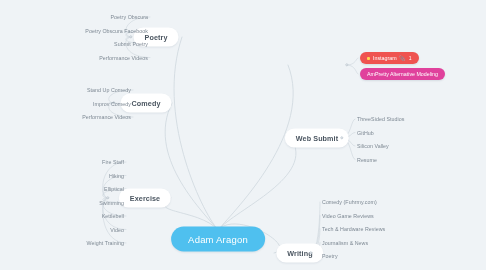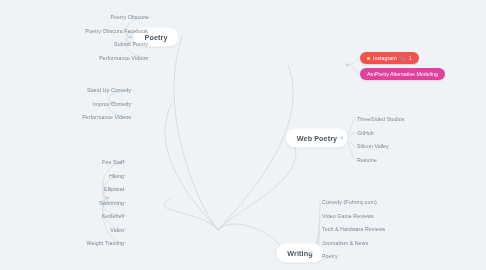--- a/index.html
+++ b/index.html
@@ -116,49 +116,52 @@
       <path d="M 342 138 C 351 138, 351 132.5, 355 132.5" fill="none" stroke="#ccd5dc" stroke-width="0.6" stroke-linecap="round"></path>
       <path d="M 342 138 C 351 138, 351 146, 355 146" fill="none" stroke="#ccd5dc" stroke-width="0.6" stroke-linecap="round"></path>
       <path d="M 342 138 C 351 138, 351 159.5, 355 159.5" fill="none" stroke="#ccd5dc" stroke-width="0.6" stroke-linecap="round"></path>
       <path d="M 218 230 C 236 209, 300 247.68, 274 253" fill="none" stroke="#ccd5dc" stroke-width="0.75" stroke-linecap="round"></path>
       <path d="M 311 253 C 320 253, 320 202, 320 202" fill="none" stroke="#ccd5dc" stroke-width="0.6" stroke-linecap="round"></path>
       <path d="M 311 253 C 320 253, 320 215.5, 320 215.5" fill="none" stroke="#ccd5dc" stroke-width="0.6" stroke-linecap="round"></path>
       <path d="M 311 253 C 320 253, 320 229, 320 229" fill="none" stroke="#ccd5dc" stroke-width="0.6" stroke-linecap="round"></path>
       <path d="M 311 253 C 320 253, 320 242.5, 320 242.5" fill="none" stroke="#ccd5dc" stroke-width="0.6" stroke-linecap="round"></path>
       <path d="M 311 253 C 320 253, 320 256, 320 256" fill="none" stroke="#ccd5dc" stroke-width="0.6" stroke-linecap="round"></path>
     </svg>
+<div class="node root" style="left: 218px; top: 239px;">Adam Aragon</div>
     <div class="node branch" style="left: 156px; top: 37px;">Poetry</div>
     <div class="knob" style="left: 131px; top: 37px;"></div>
     <div class="node leaf" style="top: 17px; left: 148px; transform: translate(-100%, -50%);">Poetry Obscura</div>
     <div class="node leaf" style="top: 30.5px; left: 148px; transform: translate(-100%, -50%);">Poetry Obscura Facebook</div>
     <div class="node leaf" style="top: 44px; left: 148px; transform: translate(-100%, -50%);">Submit Poetry</div>
     <div class="node leaf" style="top: 57.5px; left: 148px; transform: translate(-100%, -50%);">Performance Videos</div>
+    <div class="node branch" style="left: 146px; top: 103px;">Comedy</div>
     <div class="knob" style="left: 114px; top: 103px;"></div>
     <div class="node leaf" style="top: 90px; left: 131px; transform: translate(-100%, -50%);">Stand Up Comedy</div>
     <div class="node leaf" style="top: 103.5px; left: 131px; transform: translate(-100%, -50%);">Improv Comedy</div>
     <div class="node leaf" style="top: 117px; left: 131px; transform: translate(-100%, -50%);">Performance Videos</div>
+    <div class="node branch" style="left: 145px; top: 198px;">Exercise</div>
     <div class="knob" style="left: 108px; top: 198px;"></div>
     <div class="node leaf" style="top: 162px; left: 124px; transform: translate(-100%, -50%);">Fire Staff</div>
     <div class="node leaf" style="top: 175.5px; left: 124px; transform: translate(-100%, -50%);">Hiking</div>
     <div class="node leaf" style="top: 189px; left: 124px; transform: translate(-100%, -50%);">Elliptical</div>
     <div class="node leaf" style="top: 202.5px; left: 124px; transform: translate(-100%, -50%);">Swimming</div>
     <div class="node leaf" style="top: 216px; left: 124px; transform: translate(-100%, -50%);">Kettlebell</div>
     <div class="node leaf" style="top: 229.5px; left: 124px; transform: translate(-100%, -50%);">Video</div>
     <div class="node leaf" style="top: 243px; left: 124px; transform: translate(-100%, -50%);">Weight Training</div>
     <div class="knob" style="left: 347px; top: 65px;"></div>
     <div class="node tag tag-ig" style="top: 58px; left: 360px; transform: translate(0px, -50%);">
       <span class="dot"></span>
       <span>Instagram</span>
       <span class="clip">📎</span>
       <span class="cnt">1</span>
     </div>
     <div class="node tag tag-ap" style="top: 74px; left: 360px; transform: translate(0px, -50%);">
       <span>AmPretty Alternative Modeling</span>
     </div>
-    <div class="node branch" style="left: 317px; top: 138px;">Web Poetry</div>
+    <div class="node branch" style="left: 317px; top: 138px;">Web Submit</div>
     <div class="knob" style="left: 342px; top: 138px;"></div>
     <div class="node leaf" style="top: 119px; left: 357px; transform: translate(0px, -50%);">ThreeSided Studios</div>
     <div class="node leaf" style="top: 132.5px; left: 357px; transform: translate(0px, -50%);">GitHub</div>
     <div class="node leaf" style="top: 146px; left: 357px; transform: translate(0px, -50%);">Silicon Valley</div>
     <div class="node leaf" style="top: 159.5px; left: 357px; transform: translate(0px, -50%);">Resume</div>
     <div class="node branch" style="left: 300px; top: 253px;">Writing</div>
     <div class="knob" style="left: 311px; top: 253px;"></div>
     <div class="node leaf" style="top: 202px; left: 322px; transform: translate(0px, -50%);">Comedy (Fuhrmy.com)</div>
     <div class="node leaf" style="top: 215.5px; left: 322px; transform: translate(0px, -50%);">Video Game Reviews</div>
     <div class="node leaf" style="top: 229px; left: 322px; transform: translate(0px, -50%);">Tech &amp; Hardware Reviews</div>

